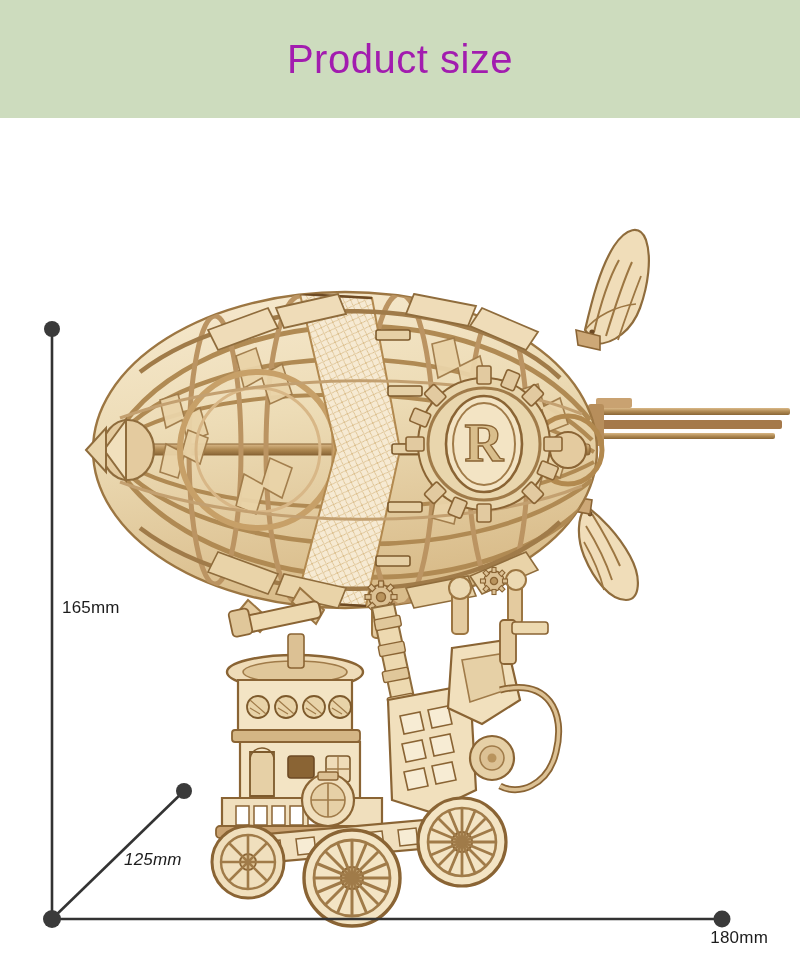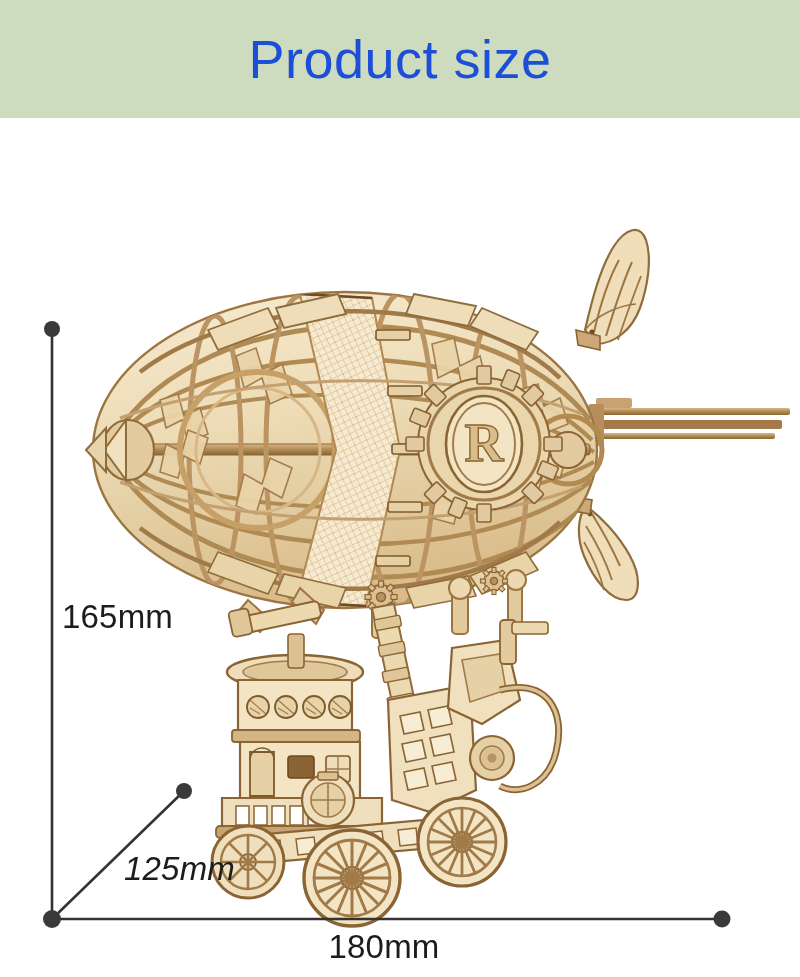--- a/index.html
+++ b/index.html
@@ -26,49 +26,49 @@
     left: 0;
     top: 0;
     width: 800px;
     height: 118px;
     background: #cddcbe;
     display: flex;
     align-items: center;
     justify-content: center;
   }
   #header-title {
-    color: #1d4ed8;
-    font-size: 54px;
+    color: #a21caf;
+    font-size: 40px;
     font-weight: 400;
     letter-spacing: 0.5px;
     line-height: 1;
     font-family: "Liberation Sans", sans-serif;
   }
   
   #unit-note {
     position: absolute;
     right: 62px;
     top: 160px;
     font-size: 30px;
     color: #3c3c3c;
     letter-spacing: 0.2px;
     font-family: "Liberation Sans", sans-serif;
   }
   
   .dim-label {
     position: absolute;
-    font-size: 33px;
+    font-size: 17px;
     color: #1c1c1c;
     font-family: "Liberation Sans", sans-serif;
     white-space: nowrap;
     letter-spacing: 0.2px;
   }
   #dim-height-label { left: 62px; top: 598px; }
   #dim-depth-label  { left: 124px; top: 850px; font-style: italic; }
-  #dim-width-label  { left: 0px; top: 928px; width: 768px; text-align: center; }
+  #dim-width-label  { left: 0px; top: 928px; width: 768px; text-align: right; }
 
   
   #dim-lines, #product-art {
     position: absolute;
     left: 0;
     top: 0;
     width: 800px;
     height: 977px;
   }
   #product-art { pointer-events: none; }

